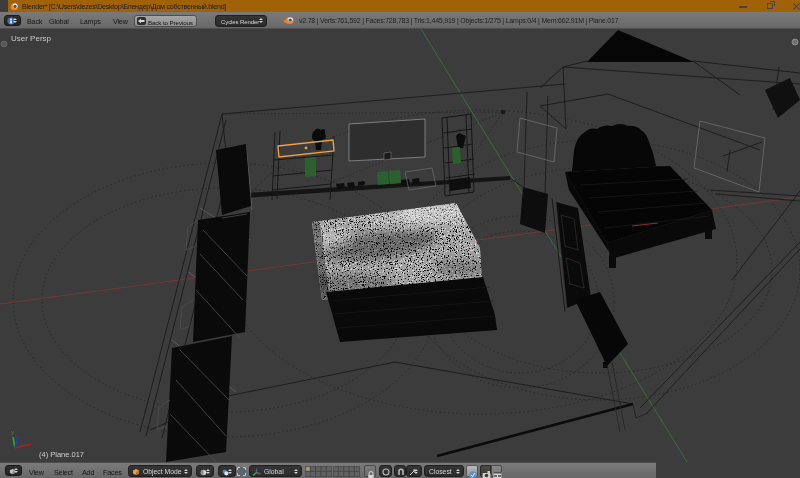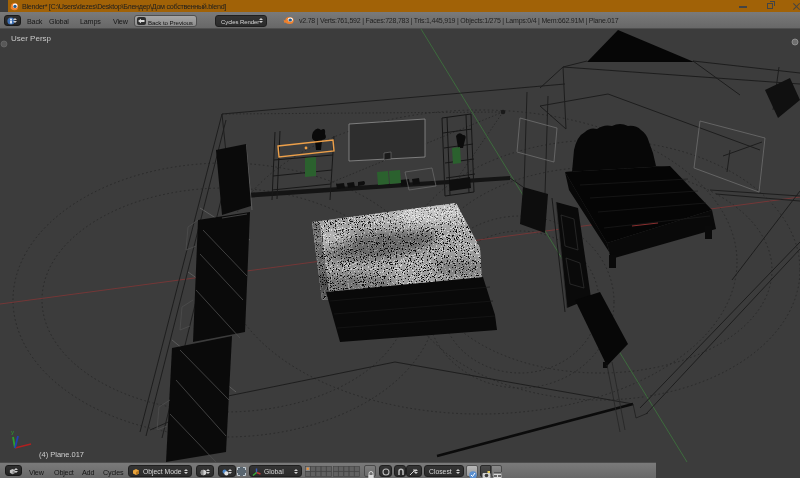--- a/index.html
+++ b/index.html
@@ -306,23 +306,23 @@
     <svg class="abs" style="left:2.5px;top:2px" width="7" height="7" viewBox="0 0 8 8">
       <path d="M1,2.5 L4,1 L7,2.5 L7,5.5 L4,7 L1,5.5 Z" fill="#c2c2c2"></path>
       <path d="M4,4 L7,2.5 L7,5.5 L4,7 Z" fill="#858585"></path>
     </svg>
     <div class="updown">
         <i class="u"></i>
         <i class="d"></i>
       </div>
   </div>
   <div class="bmenu-item" style="left:29px">View</div>
-  <div class="bmenu-item" style="left:54px">Object</div>
+  <div class="bmenu-item" style="left:54px">Select</div>
   <div class="bmenu-item" style="left:82px">Add</div>
-  <div class="bmenu-item" style="left:103px">Cycles</div>
+  <div class="bmenu-item" style="left:103px">Faces</div>
 
   <div class="dd" style="left:128px;top:2px;width:64px;height:12px">
     <svg class="abs" style="left:3px;top:2px" width="8" height="8" viewBox="0 0 8 8">
       <path d="M1,2.5 L4,1 L7,2.5 L7,5.5 L4,7 L1,5.5 Z" fill="#e8a33c"></path>
       <path d="M4,4 L7,2.5 L7,5.5 L4,7 Z" fill="#b87820"></path>
     </svg>
     <div class="abs" style="left:14px;top:2px">Object Mode</div>
     <div class="updown">
         <i class="u"></i>
         <i class="d"></i>

